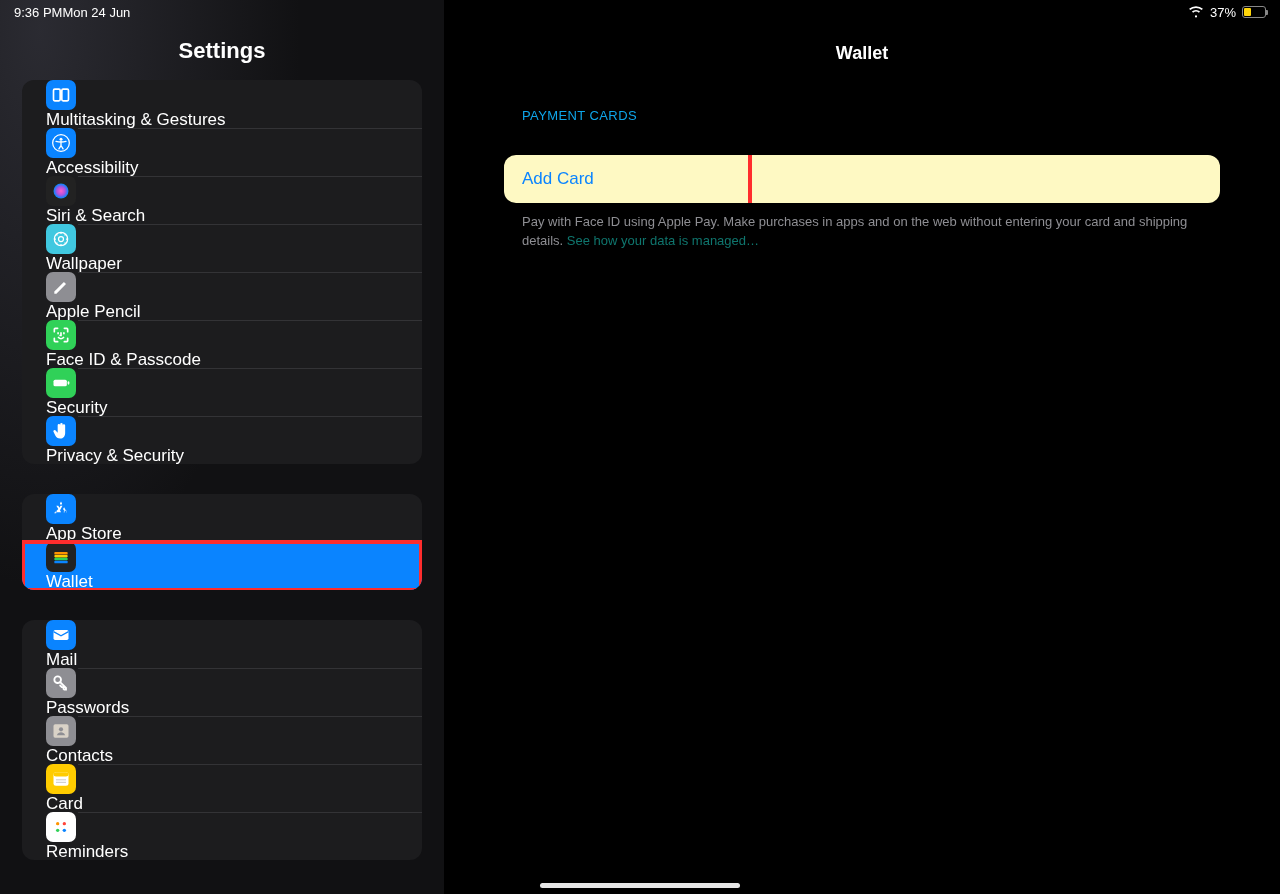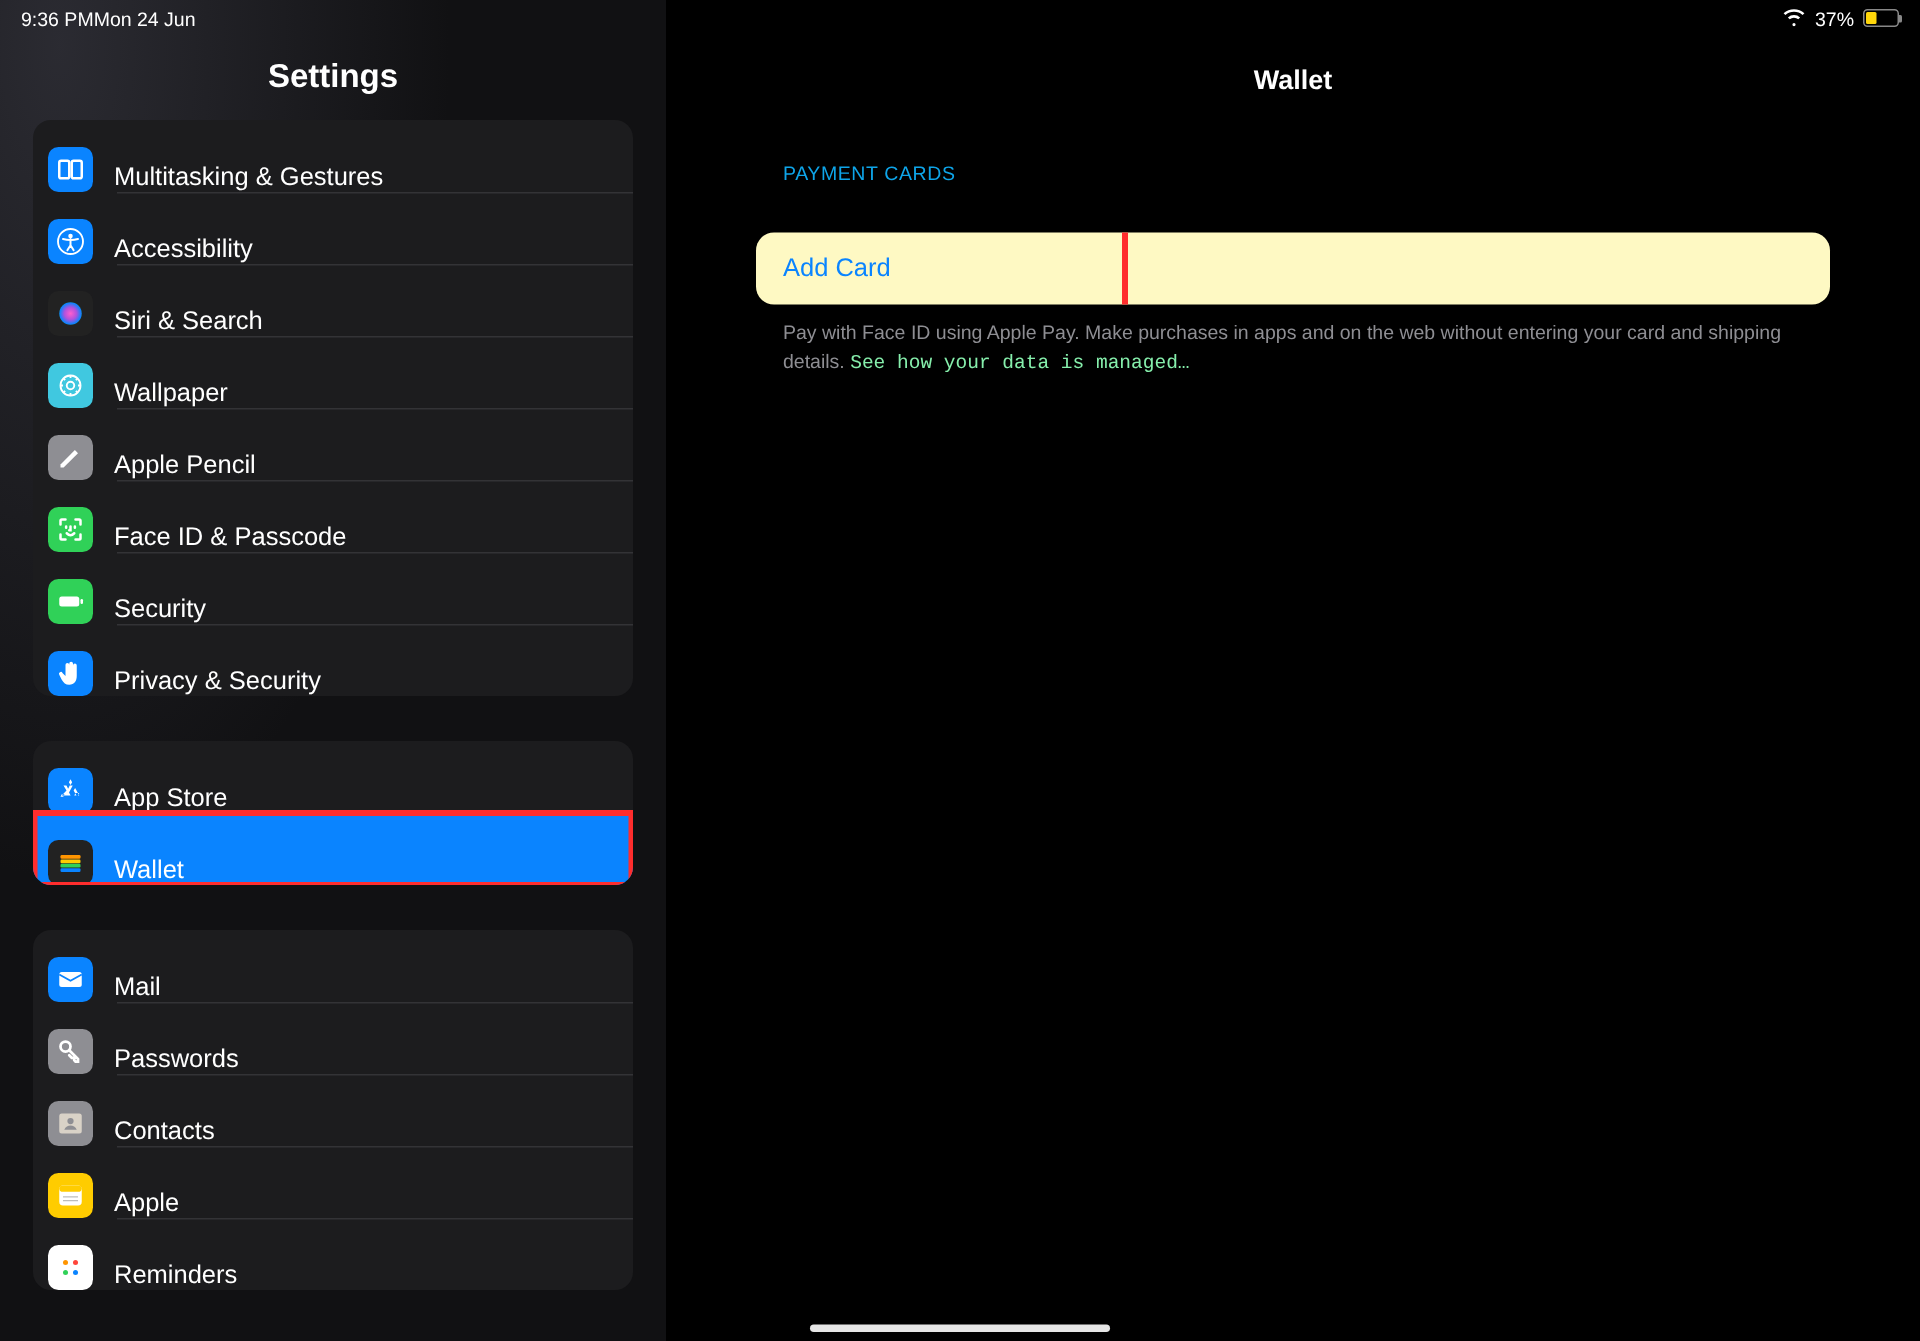--- a/index.html
+++ b/index.html
@@ -10,38 +10,38 @@
   .battery { width: 24px; height: 12px; border: 1px solid #888; border-radius: 3px; position: relative; display: flex; align-items: center; padding: 1px; }
   .battery::after { content: ""; position: absolute; right: -3px; top: 3px; width: 2px; height: 5px; background: #888; border-radius: 0 1px 1px 0; }
   .battery-fill { height: 100%; width: 37%; background: #ffd60a; border-radius: 1px; }
   .wifi-icon { font-size: 14px; }
 
   .root { display: flex; width: 100%; height: 100%; }
   .sidebar { width: 444px; height: 100%; background: #111113 radial-gradient(ellipse at 40px 30px, rgba(60,60,70,0.6), transparent 260px); display: flex; flex-direction: column; }
   .sidebar-header { height: 80px; display: flex; align-items: flex-end; justify-content: center; padding-bottom: 16px; font-size: 22px; font-weight: 600; }
   .sidebar-scroll { flex: 1; overflow-y: auto; padding: 0 22px 20px 22px; }
   .group { background: #1c1c1e; border-radius: 12px; margin-bottom: 30px; overflow: hidden; position: relative; }
-  .item { display: flex; align-items: flex-end; height: 48px; padding-left: 10px; padding-right: 14px; cursor: pointer; position: relative; }
+  .item { display: flex; align-items: flex-start; height: 48px; padding-left: 24px; padding-right: 14px; cursor: pointer; position: relative; flex-direction: column; }
   .item + .item::before { content: ""; position: absolute; left: 56px; right: 0; top: 0; height: 1px; background: rgba(120,120,128,0.25); }
   .item.selected { background: #0a84ff; }
   .item.selected + .item::before, .item.selected::before { display: none; }
   .ic { width: 30px; height: 30px; border-radius: 7px; display: flex; align-items: center; justify-content: center; flex-shrink: 0; margin-right: 14px; font-size: 16px; }
   .ic svg { width: 20px; height: 20px; }
   .item-label { font-size: 17px; font-weight: 400; }
   .hl-red { position: absolute; border: 4px solid #ff2d2d; pointer-events: none; z-index: 5; }
 
   .detail { flex: 1; height: 100%; background: #000; display: flex; flex-direction: column; }
   .detail-header { height: 80px; display: flex; align-items: flex-end; justify-content: center; padding-bottom: 16px; font-size: 18px; font-weight: 600; }
   .detail-body { flex: 1; padding: 28px 60px 0 60px; }
   .section-header { font-size: 13px; color: #0ea5e9; letter-spacing: 0.4px; padding-left: 18px; margin-bottom: 0; }
   .row-group { background: #fef9c3; border-radius: 12px; overflow: hidden; margin-top: 32px; }
   .row { height: 48px; display: flex; align-items: center; padding: 0 18px; font-size: 17px; cursor: pointer; position: relative; }
   .row .link { color: #0a84ff; }
   .footer-note { font-size: 13px; color: #8e8e93; padding: 10px 18px 0 18px; line-height: 1.45; }
-  .footer-note .a { color: #86efac; text-decoration: none; cursor: pointer; font-family: Liberation Mono, monospace; }
+  .footer-note .a { color: #0f766e; text-decoration: none; cursor: pointer; }
 
   .home-indicator { position: absolute; bottom: 6px; left: 50%; transform: translateX(-50%); width: 200px; height: 5px; background: #fff; border-radius: 3px; opacity: 0.9; }
 
   
   .bg-blue   { background: #0a84ff; }
   .bg-green  { background: #30d158; }
   .bg-gray   { background: #8e8e93; }
   .bg-black  { background: #222; }
   .bg-white  { background: #fff; }
   .bg-yellow { background: #ffcc00; }
@@ -206,21 +206,21 @@
           </div>
           <div class="item">
             <div class="ic bg-yellow">
               <svg viewBox="0 0 24 24">
                 <rect x="3" y="4" width="18" height="16" rx="3" fill="#fff"></rect>
                 <rect x="3" y="4" width="18" height="5" rx="3" fill="#ffcc00"></rect>
                 <line x1="6" y1="13" x2="18" y2="13" stroke="#bdbdbd"></line>
                 <line x1="6" y1="16" x2="18" y2="16" stroke="#bdbdbd"></line>
               </svg>
             </div>
-            <span class="item-label">Apple</span>
+            <span class="item-label">Card</span>
           </div>
           <div class="item">
             <div class="ic bg-white">
               <svg viewBox="0 0 24 24">
                 <rect x="3" y="3" width="18" height="18" rx="4" fill="#fff"></rect>
                 <circle cx="8" cy="8" r="2" fill="#ff9500"></circle>
                 <circle cx="16" cy="8" r="2" fill="#ff453a"></circle>
                 <circle cx="8" cy="16" r="2" fill="#30d158"></circle>
                 <circle cx="16" cy="16" r="2" fill="#0a84ff"></circle>
               </svg>

